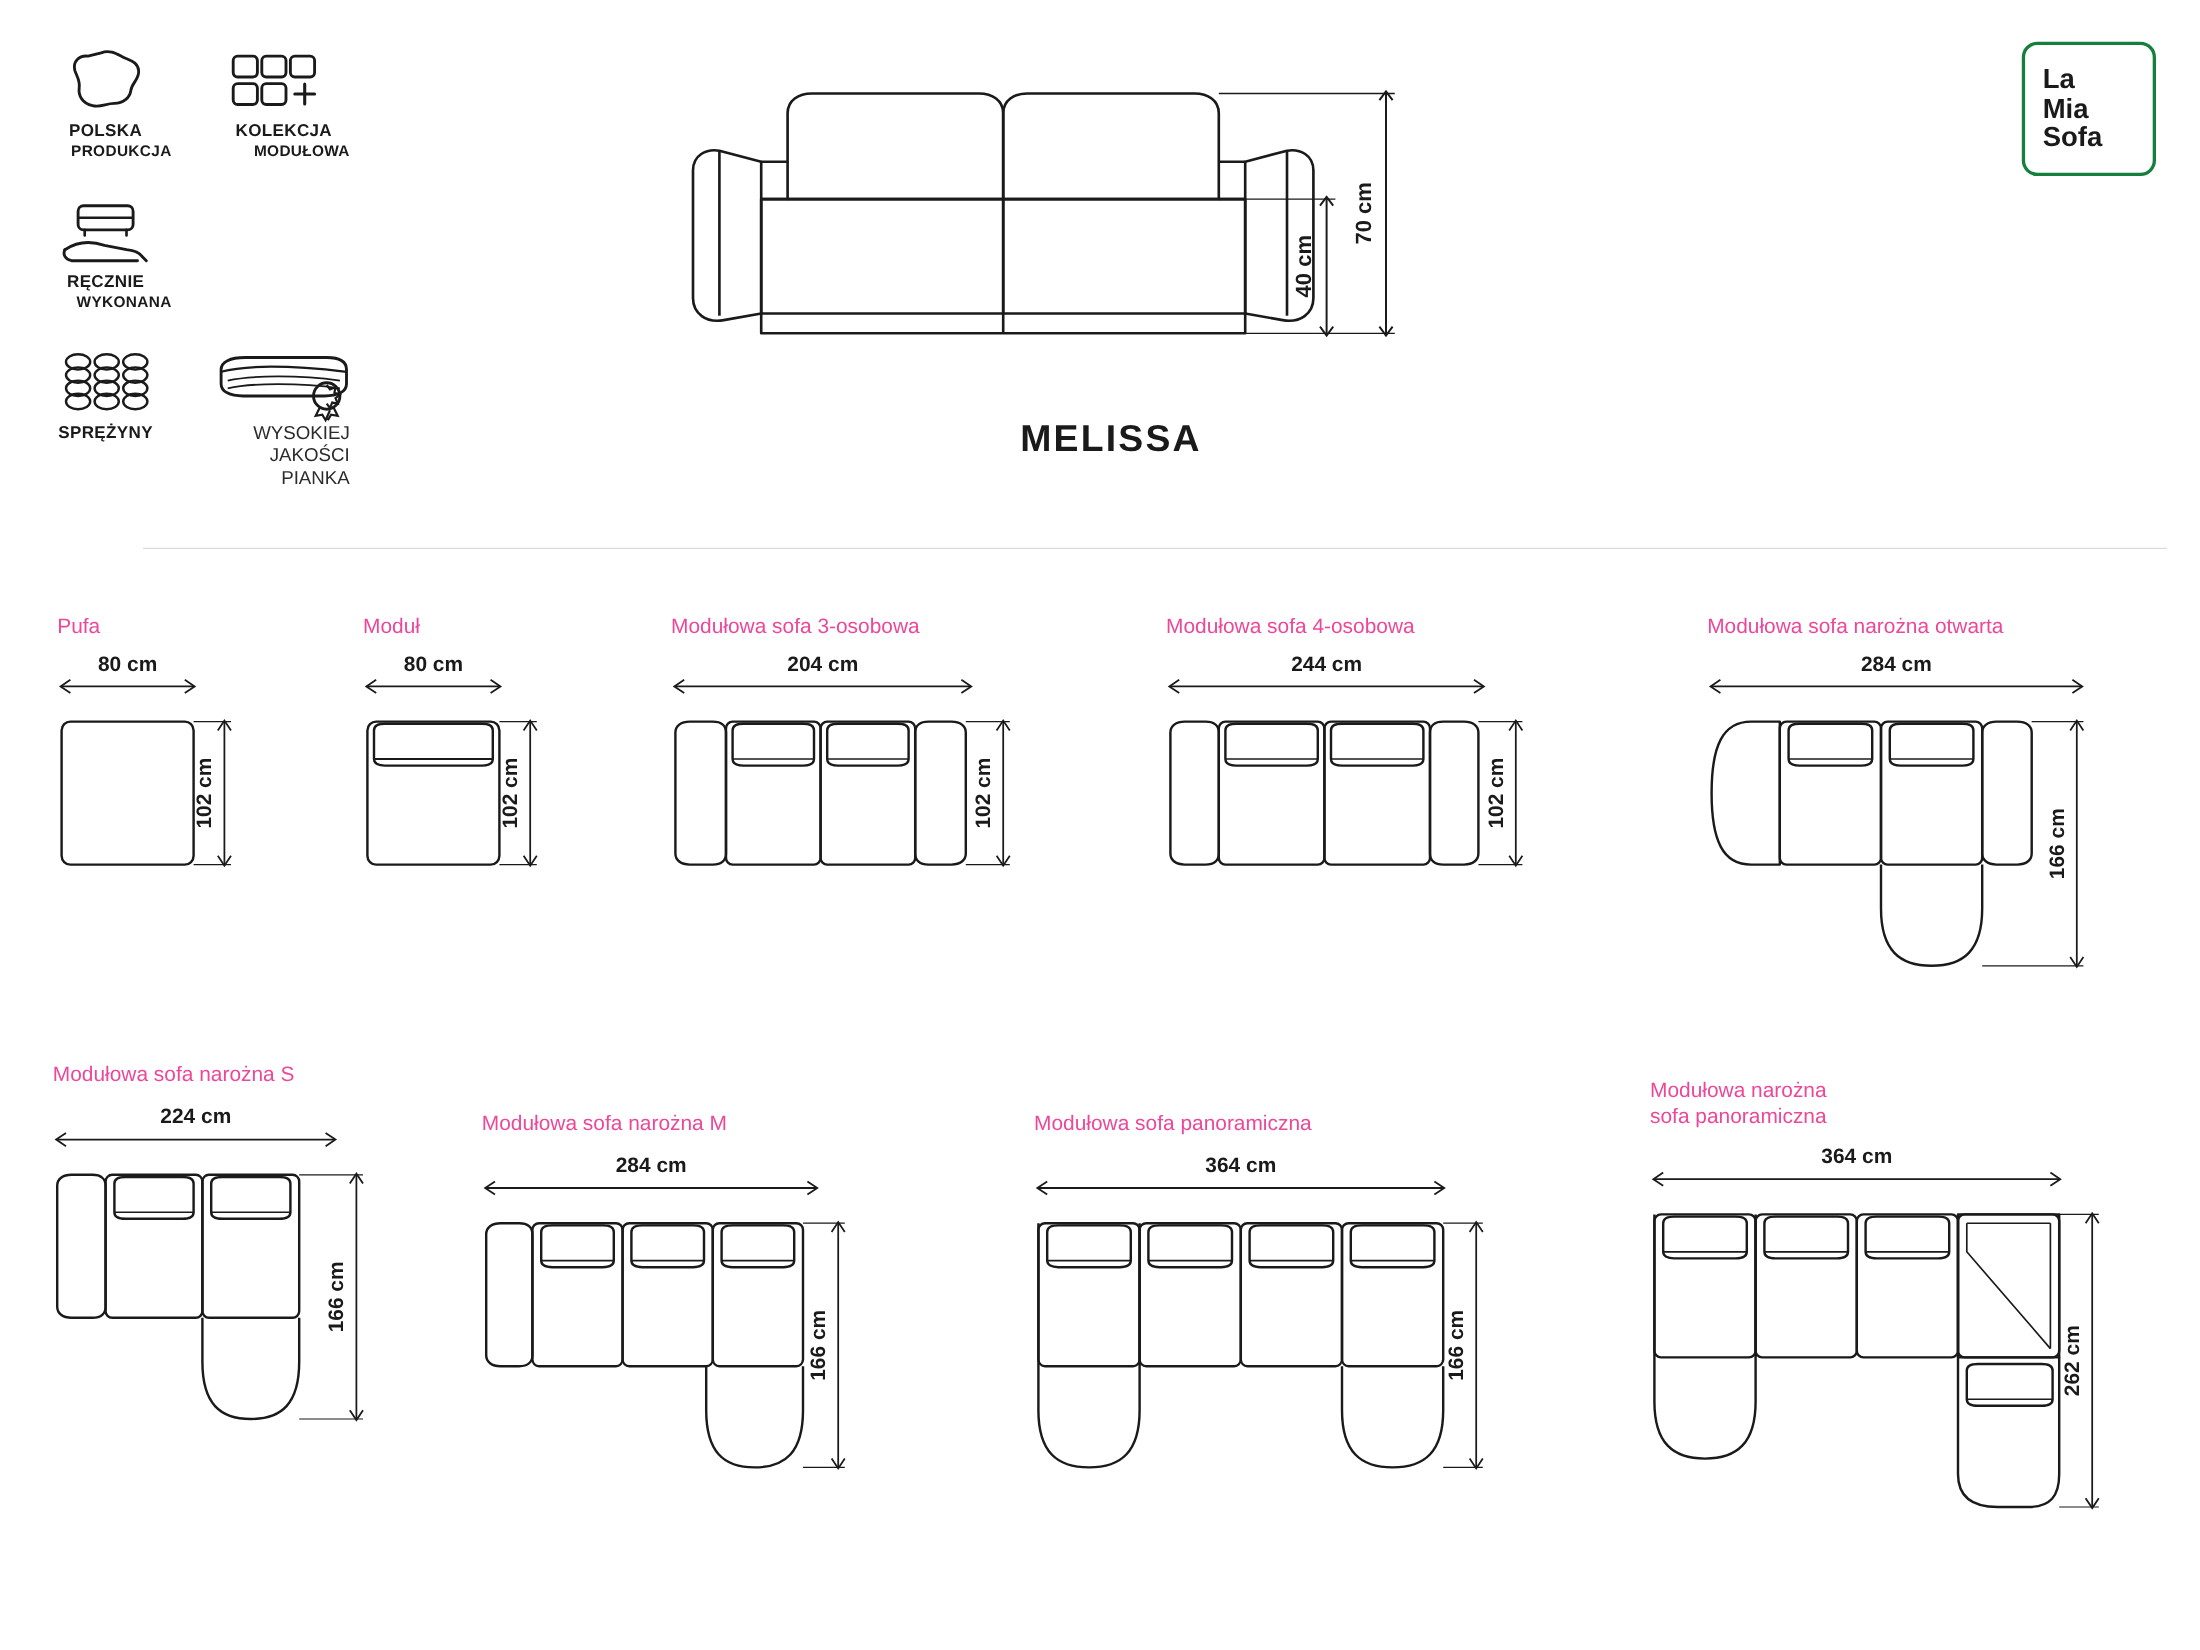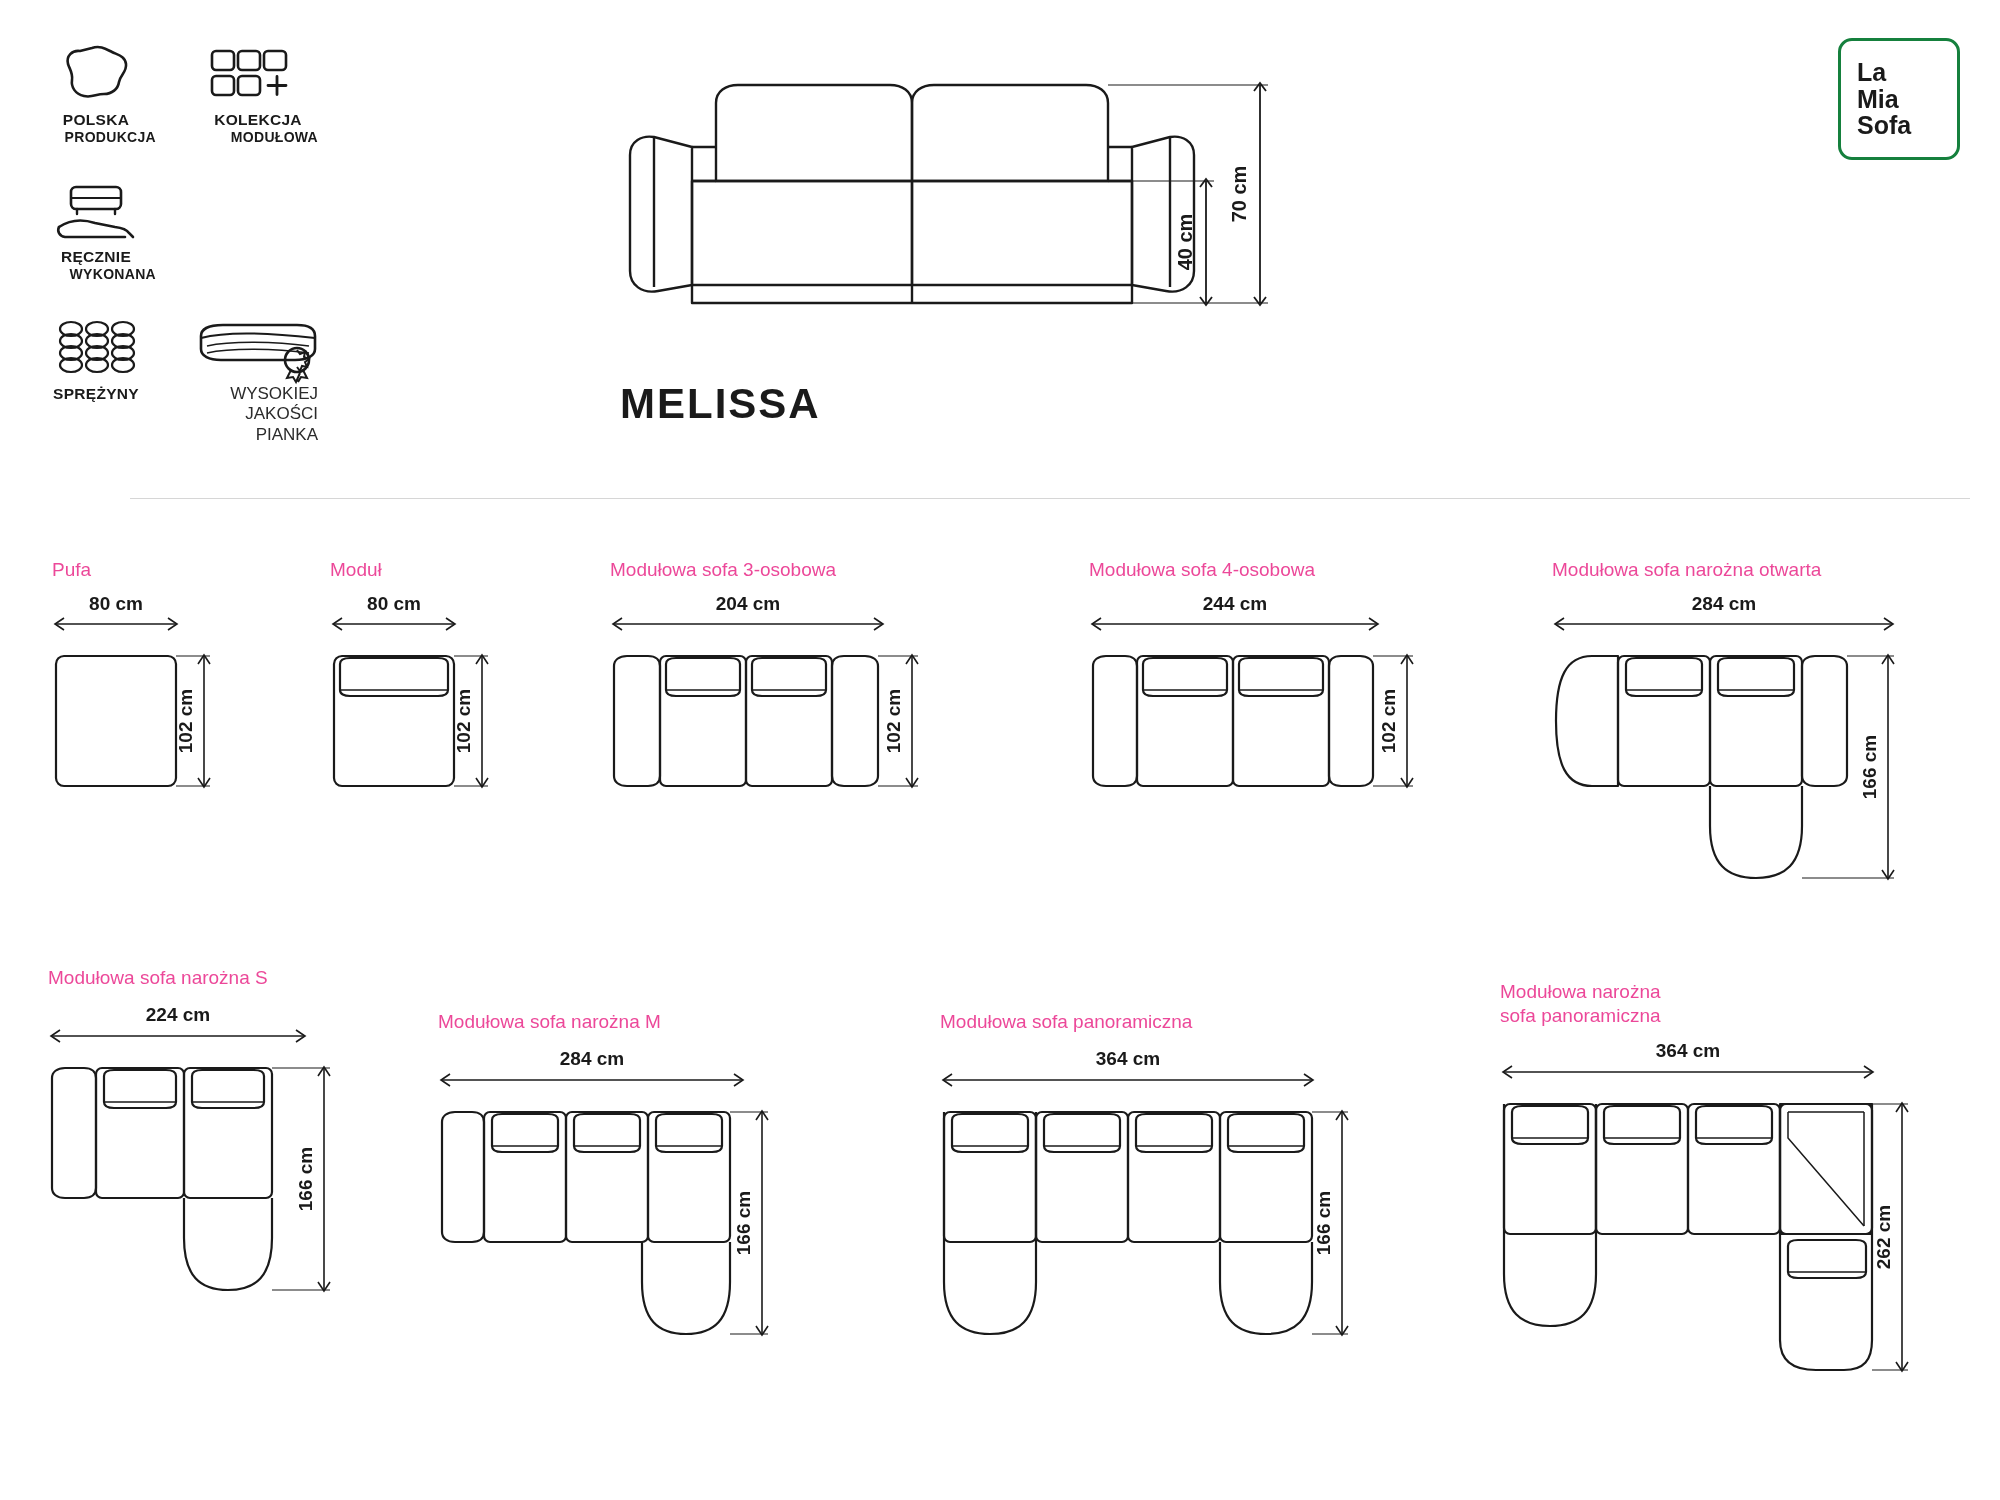--- a/index.html
+++ b/index.html
@@ -37,21 +37,21 @@
     border:3px solid #15803d; border-radius:14px;
     display:flex; flex-direction:column; align-items:flex-start; justify-content:center;
     padding-left:16px;
   }
   .logo div { font-size:25px; font-weight:bold; line-height:1.07; color:#1a1a1a; }
 
   
   .hero { position:absolute; left:620px; top:55px; width:780px; height:300px; }
   .hero-title {
     position:absolute; left:620px; top:380px; width:780px;
-    font-size:42px; font-weight:bold; letter-spacing:2px; color:#1a1a1a;
+    text-align:center; font-size:34px; font-weight:bold; letter-spacing:2px; color:#1a1a1a;
   }
 
   .divider { position:absolute; left:130px; top:498px; width:1840px; height:1px; background:#d6d6d6; }
 
   
   .row { position:absolute; }
   .item-title {
     font-size:19px; color:#ec4899; font-weight:normal; line-height:1.25;
   }
 
@@ -286,21 +286,21 @@
         <path d="M302 62 L302 192"></path>
         <path d="M296 70 L302 61 L308 70"></path>
           <path d="M296 184 L302 193 L308 184"></path>
         <path d="M268 62 L308 62" stroke-width="1.1"></path>
           <path d="M268 192 L308 192" stroke-width="1.1"></path>
       </g>
       <text x="290" y="127" font-size="19" font-weight="bold" text-anchor="middle" fill="#1a1a1a" transform="rotate(-90 290 127)" font-family="Liberation Sans, sans-serif">102 cm</text>
     </svg>
   </div>
 
-  <div class="row" style="left:1060px; top:558px; width:380px;margin-left:29px;">
+  <div class="row" style="left:1060px; top:558px; width:380px;">
     <div class="item-title">Modułowa sofa 4-osobowa</div>
     <svg width="370" height="300" viewBox="0 0 370 300" style="margin-top:12px">
       <g stroke="#1a1a1a" stroke-width="1.6" fill="none">
         <path d="M4 30 L288 30"></path>
         <path d="M12 24 L3 30 L12 36"></path>
           <path d="M280 24 L289 30 L280 36"></path>
       </g>
       <text x="146" y="16" font-size="19" font-weight="bold" text-anchor="middle" fill="#1a1a1a" font-family="Liberation Sans, sans-serif">244 cm</text>
       <g fill="none" stroke="#1a1a1a" stroke-width="2.2" stroke-linejoin="round">
         <path d="M4 72 C4 66 9 62 17 62 L36 62 C44 62 48 66 48 72 L48 182 C48 188 44 192 36 192 L17 192 C9 192 4 188 4 182 Z"></path>

